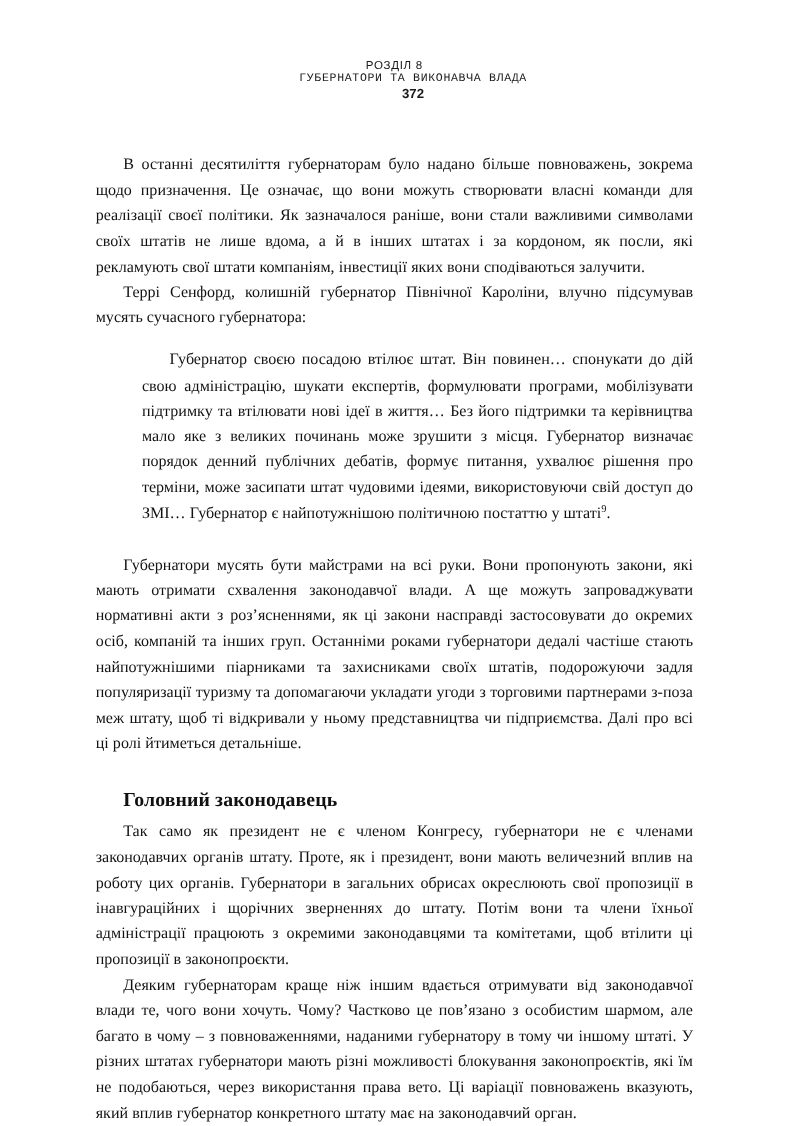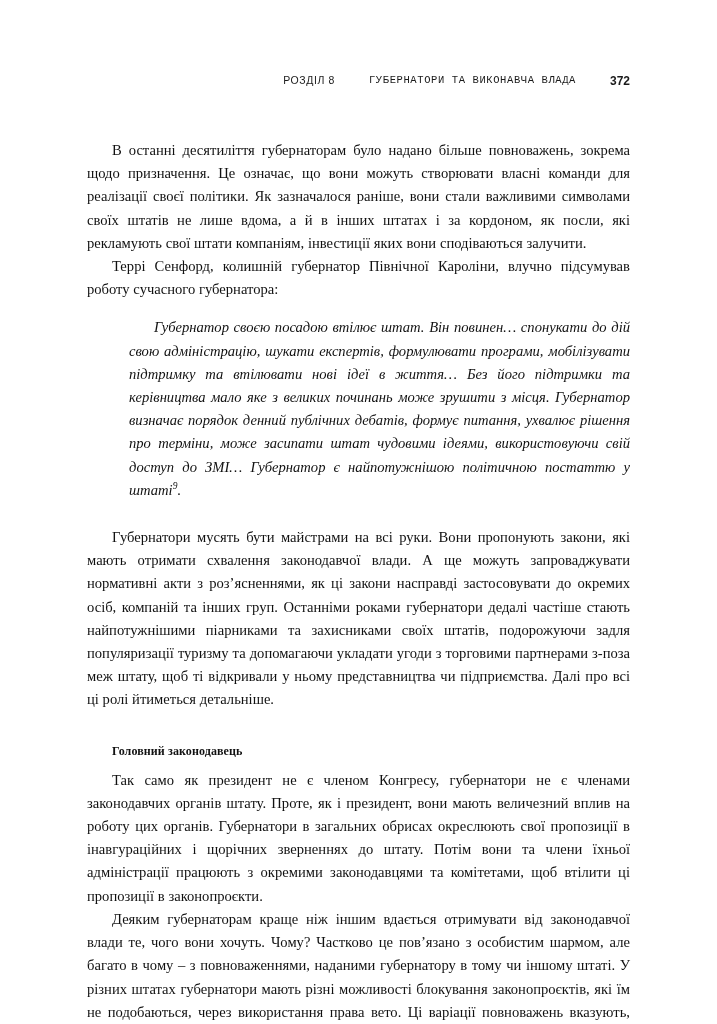--- a/index.html
+++ b/index.html
@@ -24,27 +24,28 @@
   }
 
   
   .running-head {
     position: absolute;
     left: 87px;
     top: 74px;
     width: 543px;
     height: 18px;
     display: flex;
-    align-items: flex-start;
+    align-items: center;
     justify-content: flex-end;
     font-family: "Liberation Sans", "DejaVu Sans", sans-serif;
     font-size: 10.5px;
     letter-spacing: 0.6px;
     color: #1a1a1a;
     white-space: nowrap;
+    flex-direction: column;
   }
   .rh-chapter {
     text-transform: uppercase;
   }
   .rh-title {
     text-transform: uppercase;
     margin-left: 34px;
     font-family: Liberation Mono, monospace;
   }
   .rh-folio {
@@ -76,31 +77,30 @@
   }
   p.body.first { text-indent: 25px; margin-top: 22px; }
 
   .quote {
     margin: 15px 0 0 0;
     padding: 0 0 0 42px;
     font-size: 14.6px;
     line-height: 23.2px;
     text-align: justify;
     text-indent: 25px;
-    font-style: italic;
   }
   .quote sup {
     font-size: 9.5px;
     vertical-align: super;
     line-height: 0;
   }
 
   h2.section-head {
     margin: 0;
-    font-size: 12px;
+    font-size: 18px;
     font-weight: bold;
     line-height: 22px;
     text-indent: 25px;
     letter-spacing: 0.1px;
   }
 
   .gap-after-quote { height: 24px; }
   .gap-before-head { height: 28px; }
   .gap-after-head  { height: 7px; }
 </style>
@@ -112,21 +112,21 @@
   <div class="running-head">
     <span class="rh-chapter">РОЗДІЛ 8</span>
     <span class="rh-title">ГУБЕРНАТОРИ ТА ВИКОНАВЧА ВЛАДА</span>
     <span class="rh-folio">372</span>
   </div>
 
   <div class="column">
 
     <p class="body first">В останні десятиліття губернаторам було надано більше повноважень, зокрема щодо призначення. Це означає, що вони можуть створювати власні команди для реалізації своєї політики. Як зазначалося раніше, вони стали важливими символами своїх штатів не лише вдома, а й в інших штатах і за кордоном, як посли, які рекламують свої штати компаніям, інвестиції яких вони сподіваються залучити.</p>
 
-    <p class="body">Террі Сенфорд, колишній губернатор Північної Кароліни, влучно підсумував роботу сучасного губернатора:</p>
+    <p class="body">Террі Сенфорд, колишній губернатор Північної Кароліни, влучно підсумував мусять сучасного губернатора:</p>
 
     <blockquote class="quote"><span>Губернатор своєю посадою втілює штат. Він повинен… спонукати до дій свою адміністрацію, шукати експертів, формулювати програми, мобілізувати підтримку та втілювати нові ідеї в життя… Без його підтримки та керівництва мало яке з великих починань може зрушити з місця. Губернатор визначає порядок денний публічних дебатів, формує питання, ухвалює рішення про терміни, може засипати штат чудовими ідеями, використовуючи свій доступ до ЗМІ… Губернатор є найпотужнішою політичною постаттю у штаті</span><sup>9</sup><span>.</span></blockquote>
 
     <div class="gap-after-quote"></div>
 
     <p class="body">Губернатори мусять бути майстрами на всі руки. Вони пропонують закони, які мають отримати схвалення законодавчої влади. А ще можуть запроваджувати нормативні акти з роз’ясненнями, як ці закони насправді застосовувати до окремих осіб, компаній та інших груп. Останніми роками губернатори дедалі частіше стають найпотужнішими піарниками та захисниками своїх штатів, подорожуючи задля популяризації туризму та допомагаючи укладати угоди з торговими партнерами з-поза меж штату, щоб ті відкривали у ньому представництва чи підприємства. Далі про всі ці ролі йтиметься детальніше.</p>
 
     <div class="gap-before-head"></div>
 
     <h2 class="section-head">Головний законодавець</h2>

